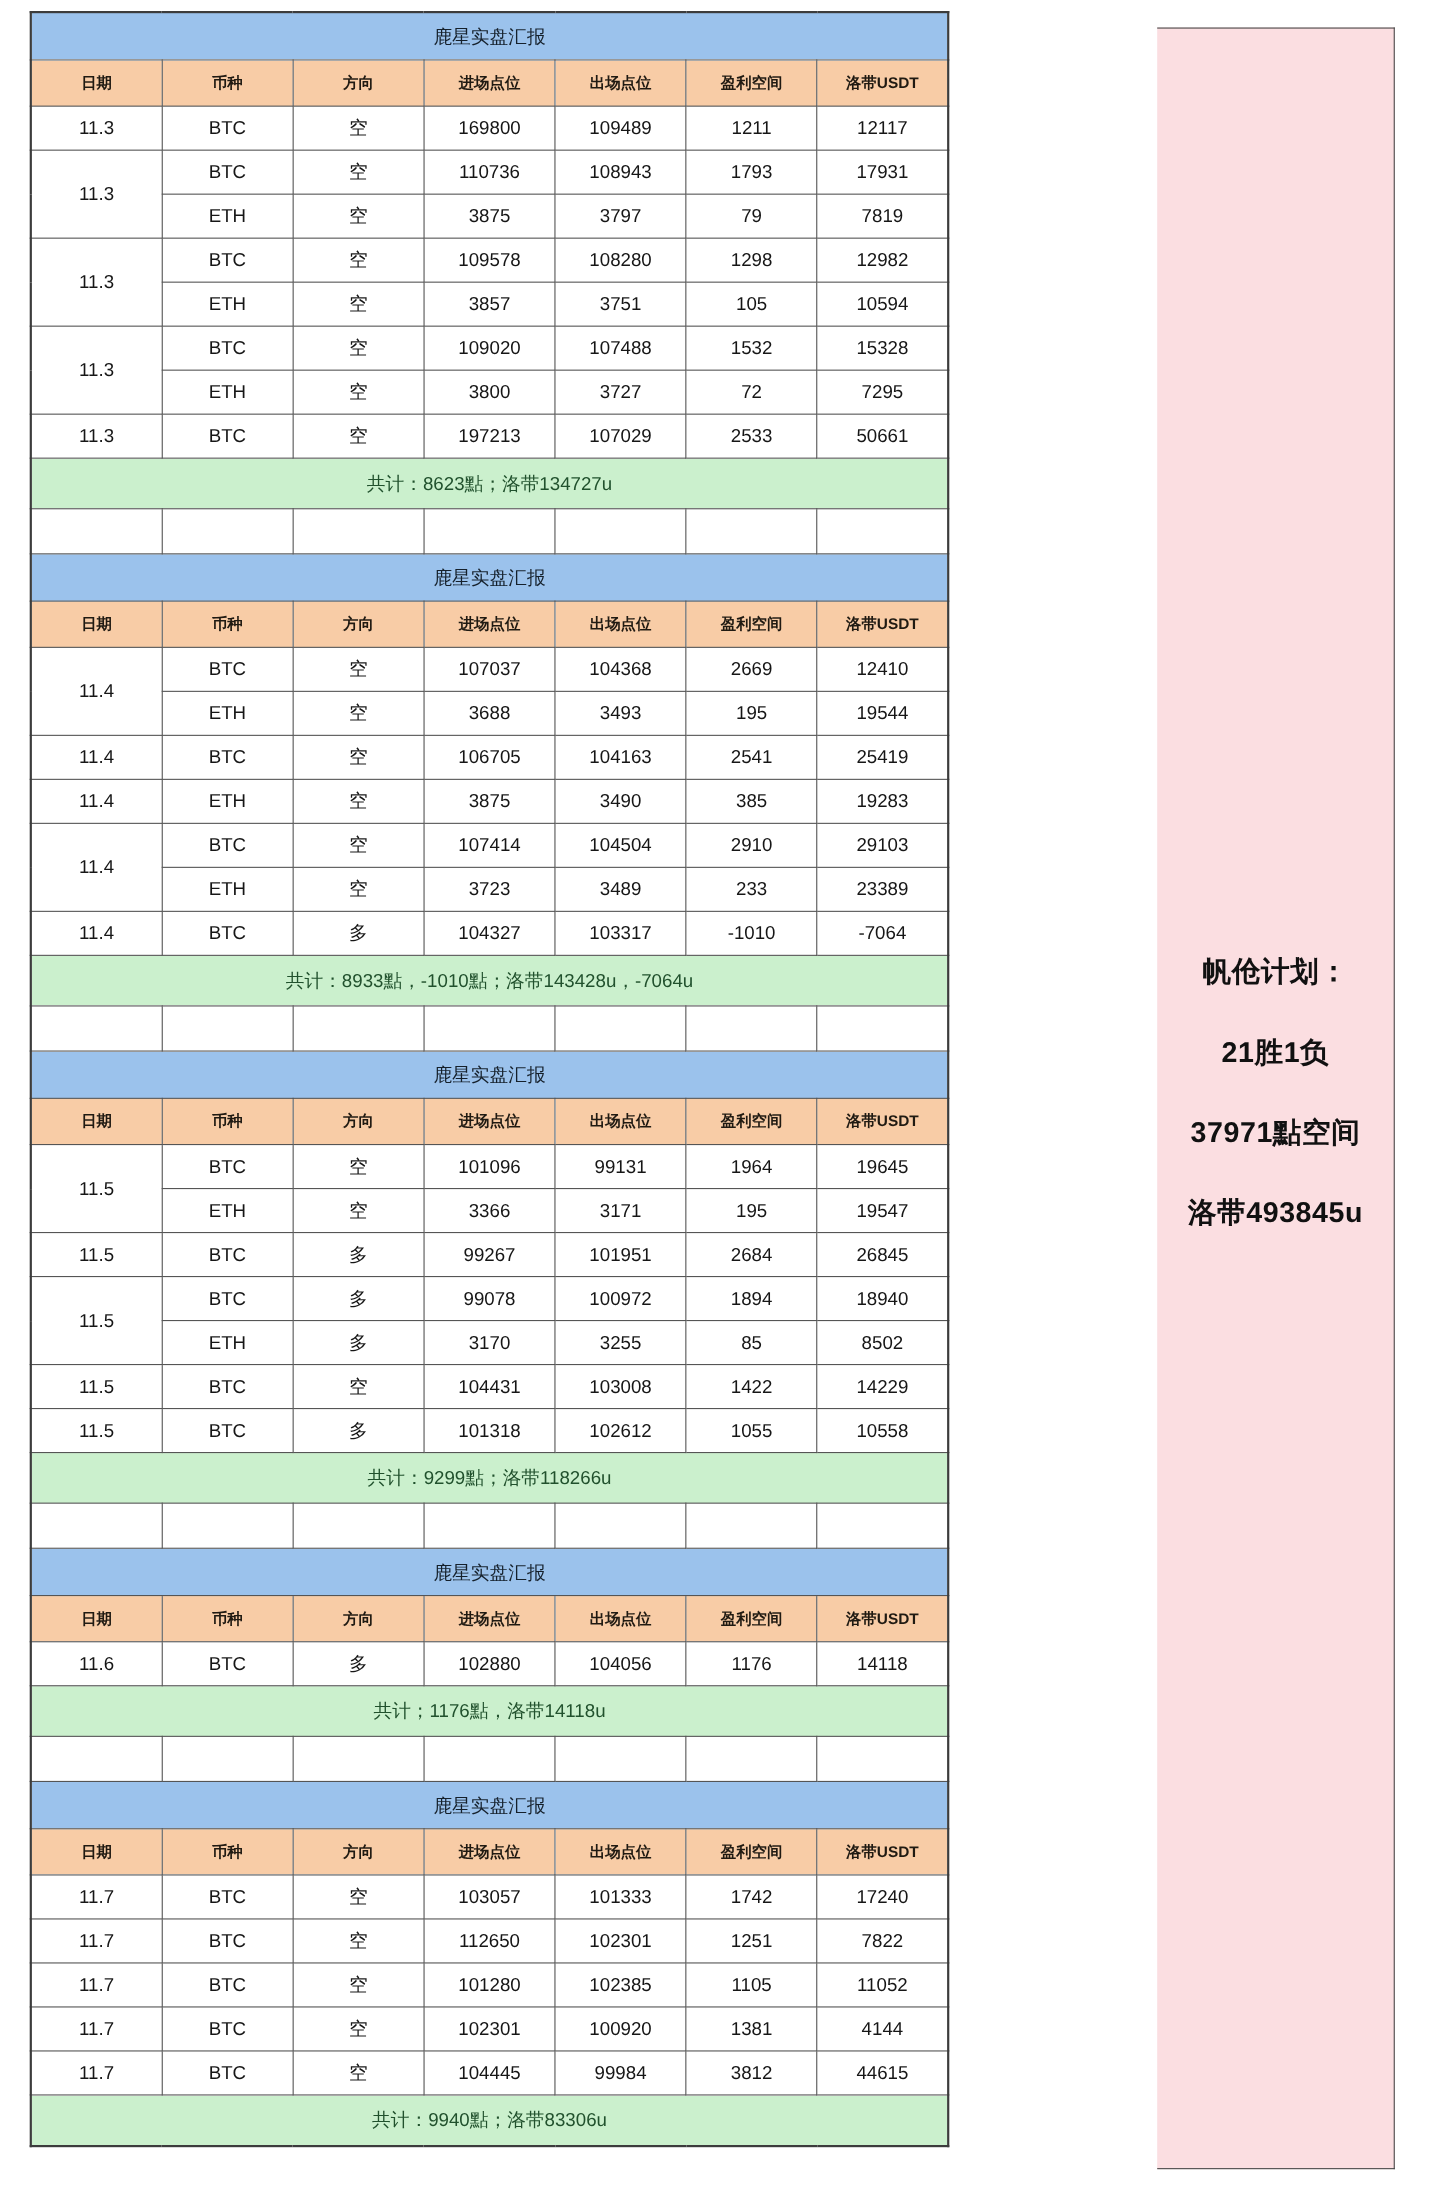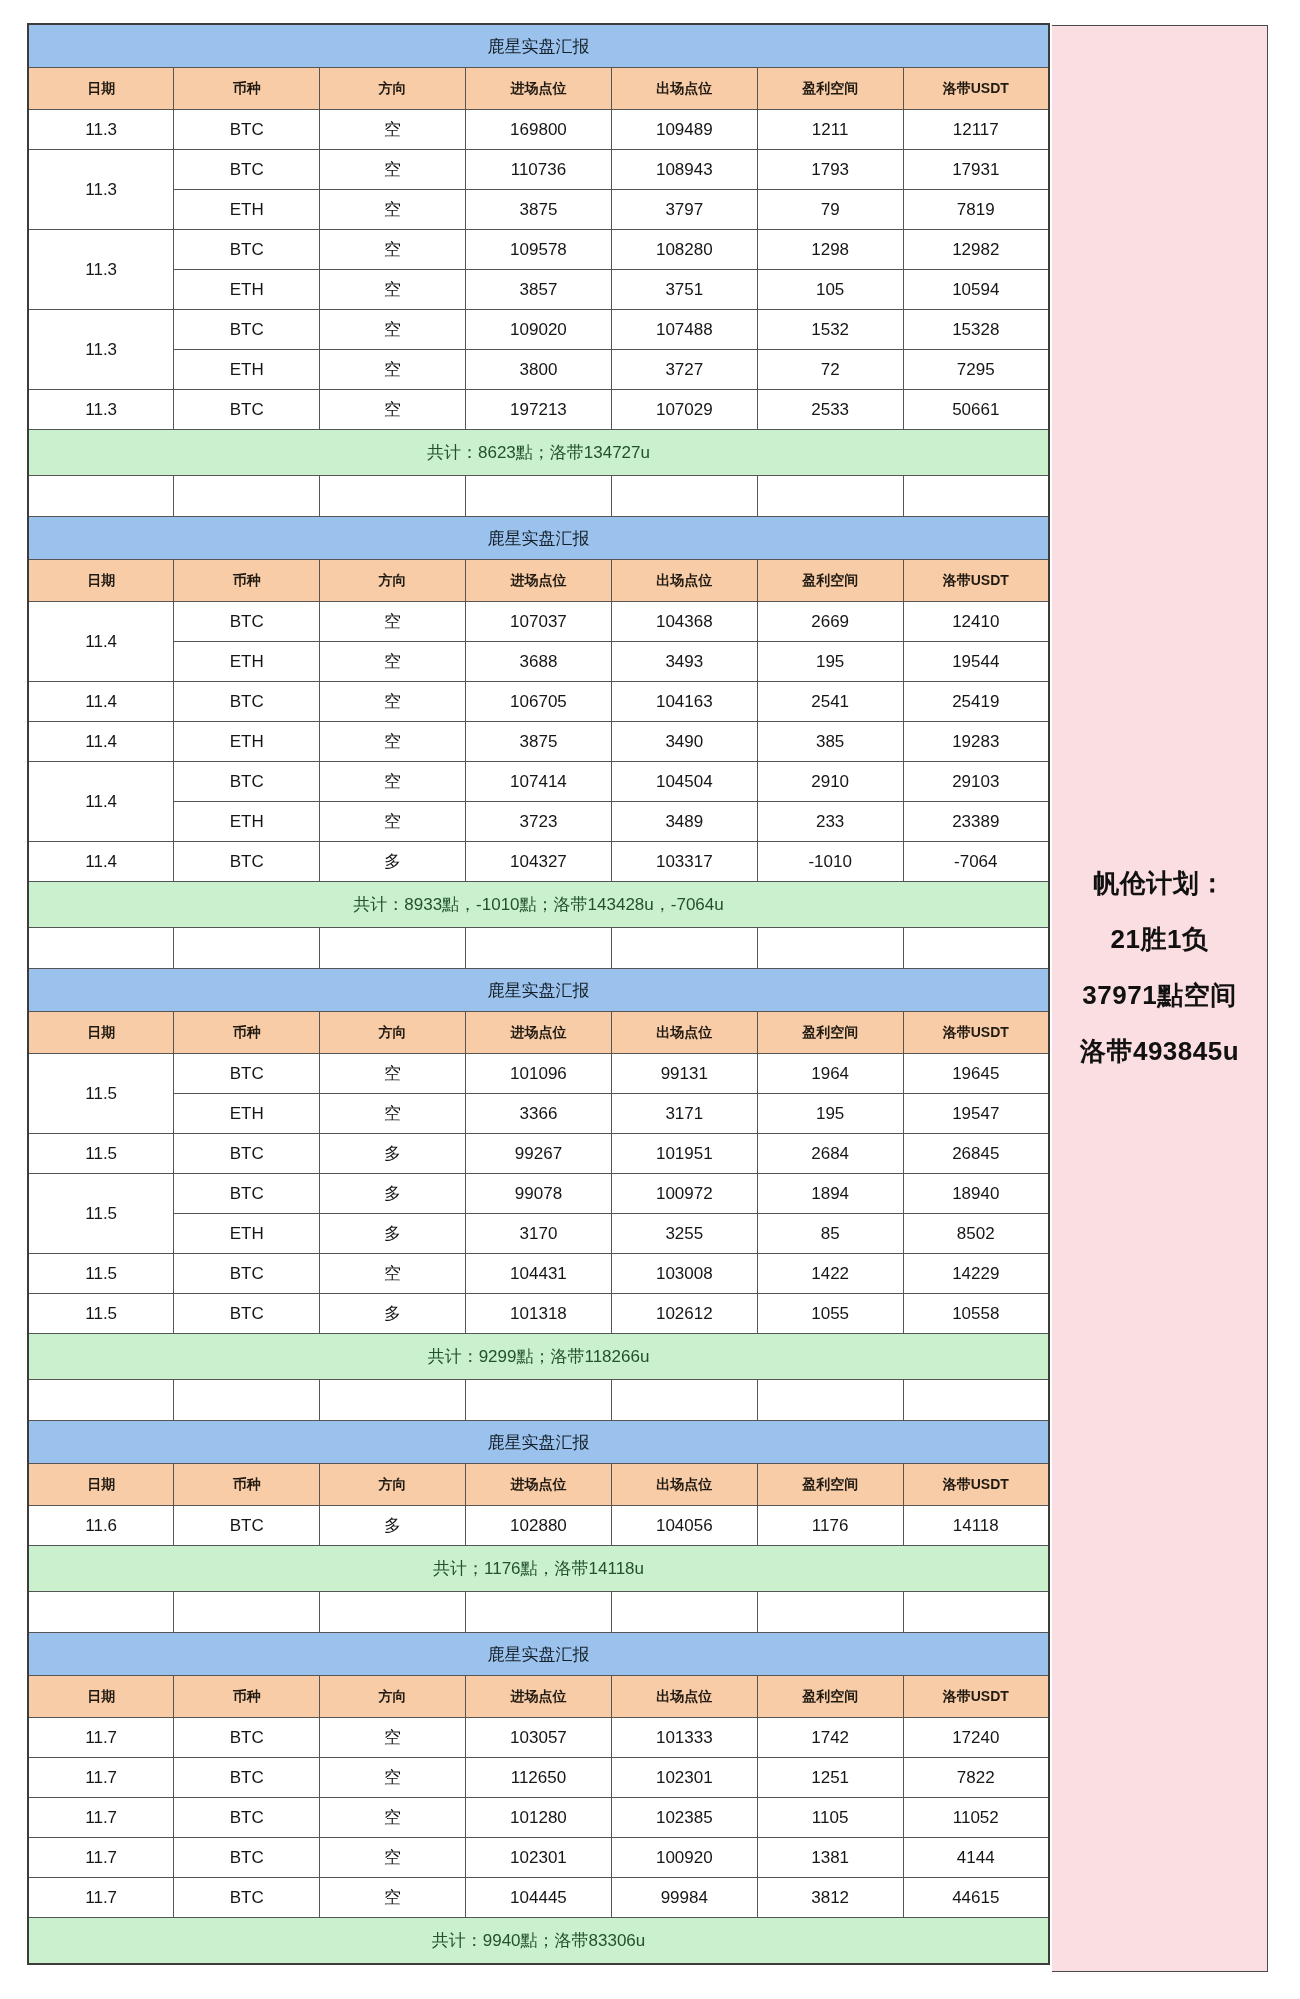--- a/index.html
+++ b/index.html
@@ -1,21 +1,21 @@
 <!DOCTYPE html>
 <html style="--title-bg: #9BC2EC; --header-bg: #F8CCA6; --total-bg: #CBF0CD; --panel-bg: #FBDEE1;"><head>
 <meta charset="utf-8">
 <style>
   html,body{margin:0;padding:0;}
   body{
     width:1300px;height:1999px;position:relative;background:#ffffff;
     font-family:"Liberation Sans","DejaVu Sans",sans-serif;
     -webkit-font-smoothing:antialiased;
   }
-  .sheet{position:absolute;left:27px;top:23px;width:1023px;}
+  .sheet{position:absolute;left:27px;top:10px;width:836px;}
   table.report{
     width:100%;border-collapse:collapse;table-layout:fixed;
     border:2px solid #3c3c3c;
   }
   td,th{
     border:1px solid #555;text-align:center;vertical-align:middle;
     color:#161616;padding:0;overflow:hidden;white-space:nowrap;
   }
   .title-cell{background:var(--title-bg);height:42px;font-size:17px;font-weight:500;color:#15202b;}
   .header-cell{background:var(--header-bg);height:41px;font-size:14px;font-weight:600;color:#201a12;}
@@ -24,21 +24,21 @@
   tr.group-first td{border-top:1px solid #474747;}
   .total-cell{background:var(--total-bg);height:45px;font-size:17px;font-weight:500;color:#21512d;margin-left:40px;}
   .spacer-cell{background:#ffffff;height:40px;}
   .side-panel{
     position:absolute;left:1052px;top:25px;width:216px;height:1947px;
     background:var(--panel-bg);border:1.5px solid #4a4a4a;border-left:none;
     box-sizing:border-box;
   }
   .side-text{
     position:absolute;top:840px;left:0;right:0;
-    display:flex;flex-direction:column;align-items:center;row-gap:21px;
+    display:flex;flex-direction:column;align-items:center;row-gap:38px;
     font-size:26px;font-weight:600;color:#111;letter-spacing:0.5px;
   }
 </style>
 </head>
 <body>
 
 <div class="sheet">
   <table class="report" id="sheet-table">
       <tbody>
         <tr class="title-row">

